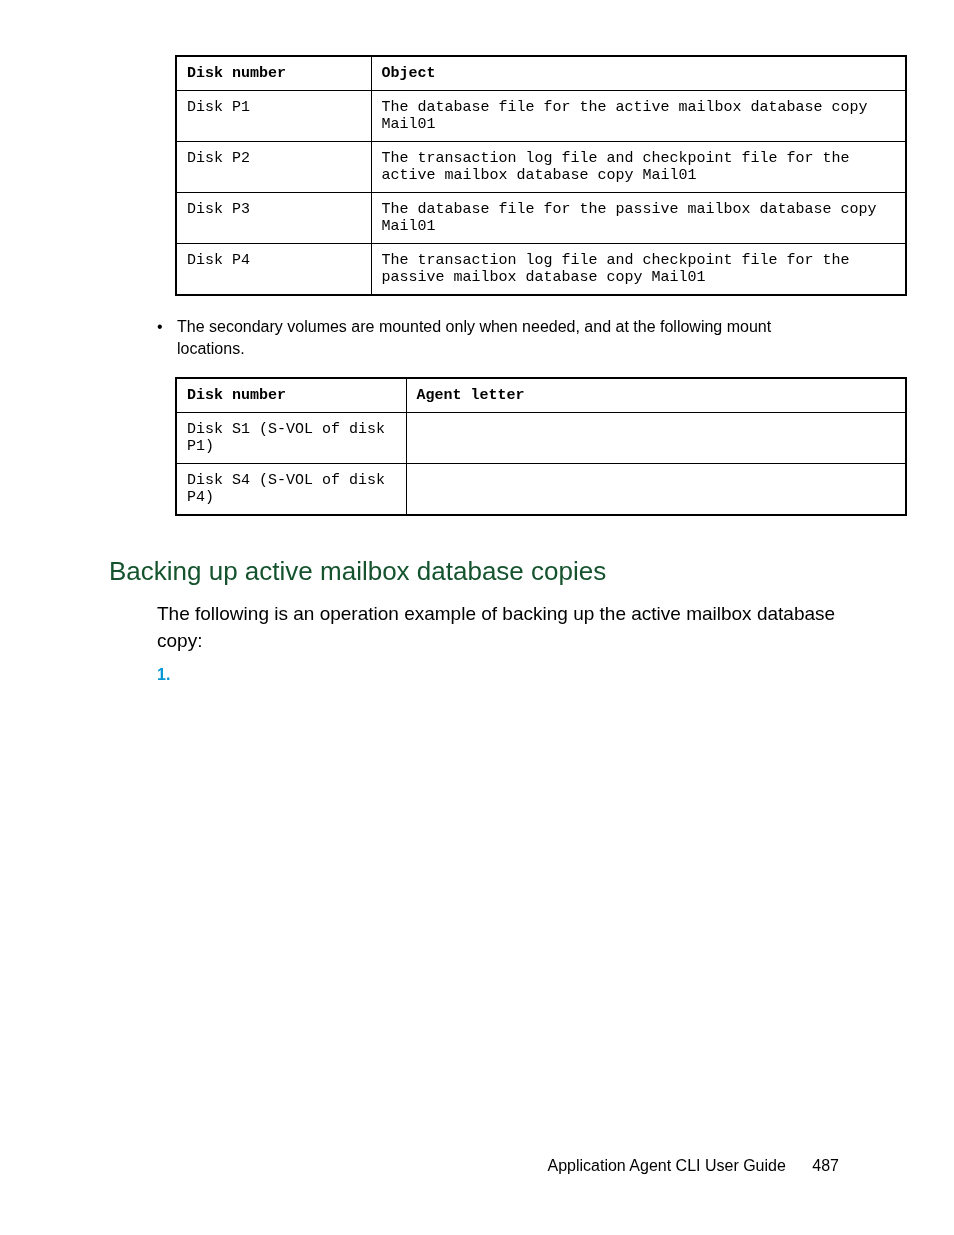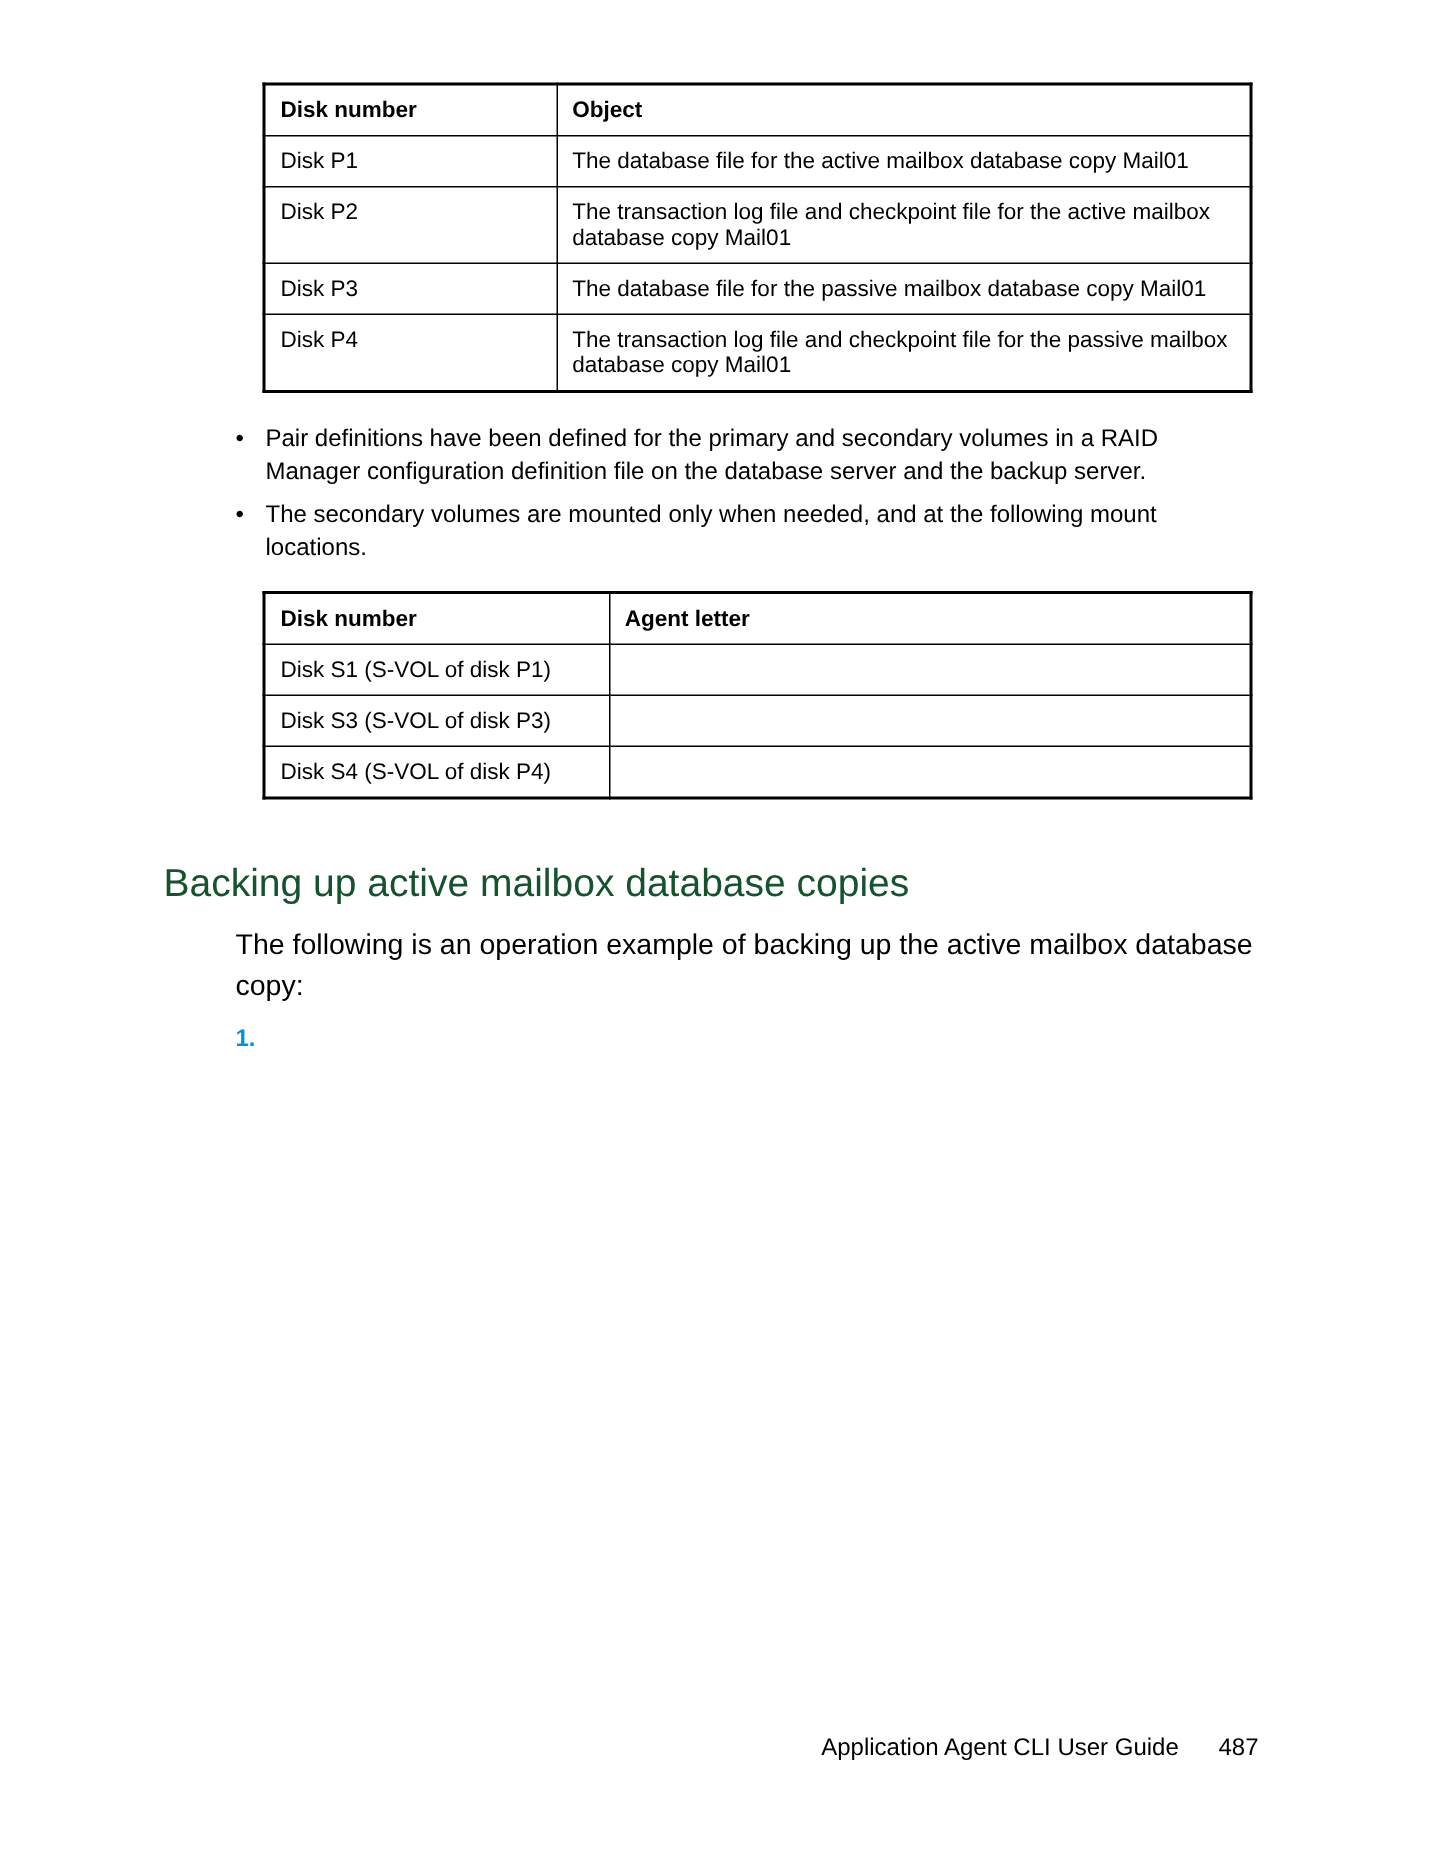--- a/index.html
+++ b/index.html
@@ -11,24 +11,25 @@
     width: 954px;
     height: 1235px;
     position: relative;
     box-sizing: border-box;
   }
   .page {
     padding: 55px 115px 0 115px;
   }
   table {
     border-collapse: collapse;
-    width: 660px;
+    width: 732px;
     margin-left: 60px;
     border: 2px solid #000;
     margin-bottom: 20px;
+    font-family: Liberation Mono, monospace;
   }
   th, td {
     border: 1px solid #000;
     padding: 8px 10px;
     text-align: left;
     font-size: 15px;
     vertical-align: top;
     font-weight: normal;
   }
   thead th {
@@ -124,42 +125,37 @@
         <td>The database file for the passive mailbox database copy Mail01</td>
       </tr>
       <tr>
         <td>Disk P4</td>
         <td>The transaction log file and checkpoint file for the passive mailbox database copy Mail01</td>
       </tr>
     </tbody>
   </table>
 
   <ul class="bullets">
-    <li>Pair definitions have been defined for the primary and secondary volumes in a RAID Manager configuration definition file on the database server and the backup server.</li>
     <li>The secondary volumes are mounted only when needed, and at the following mount locations.</li>
   </ul>
 
   <table>
     <colgroup>
         <col style="width:230px">
         <col>
       </colgroup>
     <thead>
       <tr>
         <th>Disk number</th>
         <th>Agent letter</th>
       </tr>
     </thead>
     <tbody>
       <tr>
         <td>Disk S1 (S-VOL of disk P1)</td>
-        <td></td>
-      </tr>
-      <tr>
-        <td>Disk S3 (S-VOL of disk P3)</td>
         <td></td>
       </tr>
       <tr>
         <td>Disk S4 (S-VOL of disk P4)</td>
         <td></td>
       </tr>
     </tbody>
   </table>
 
   <h2 class="section">Backing up active mailbox database copies</h2>

